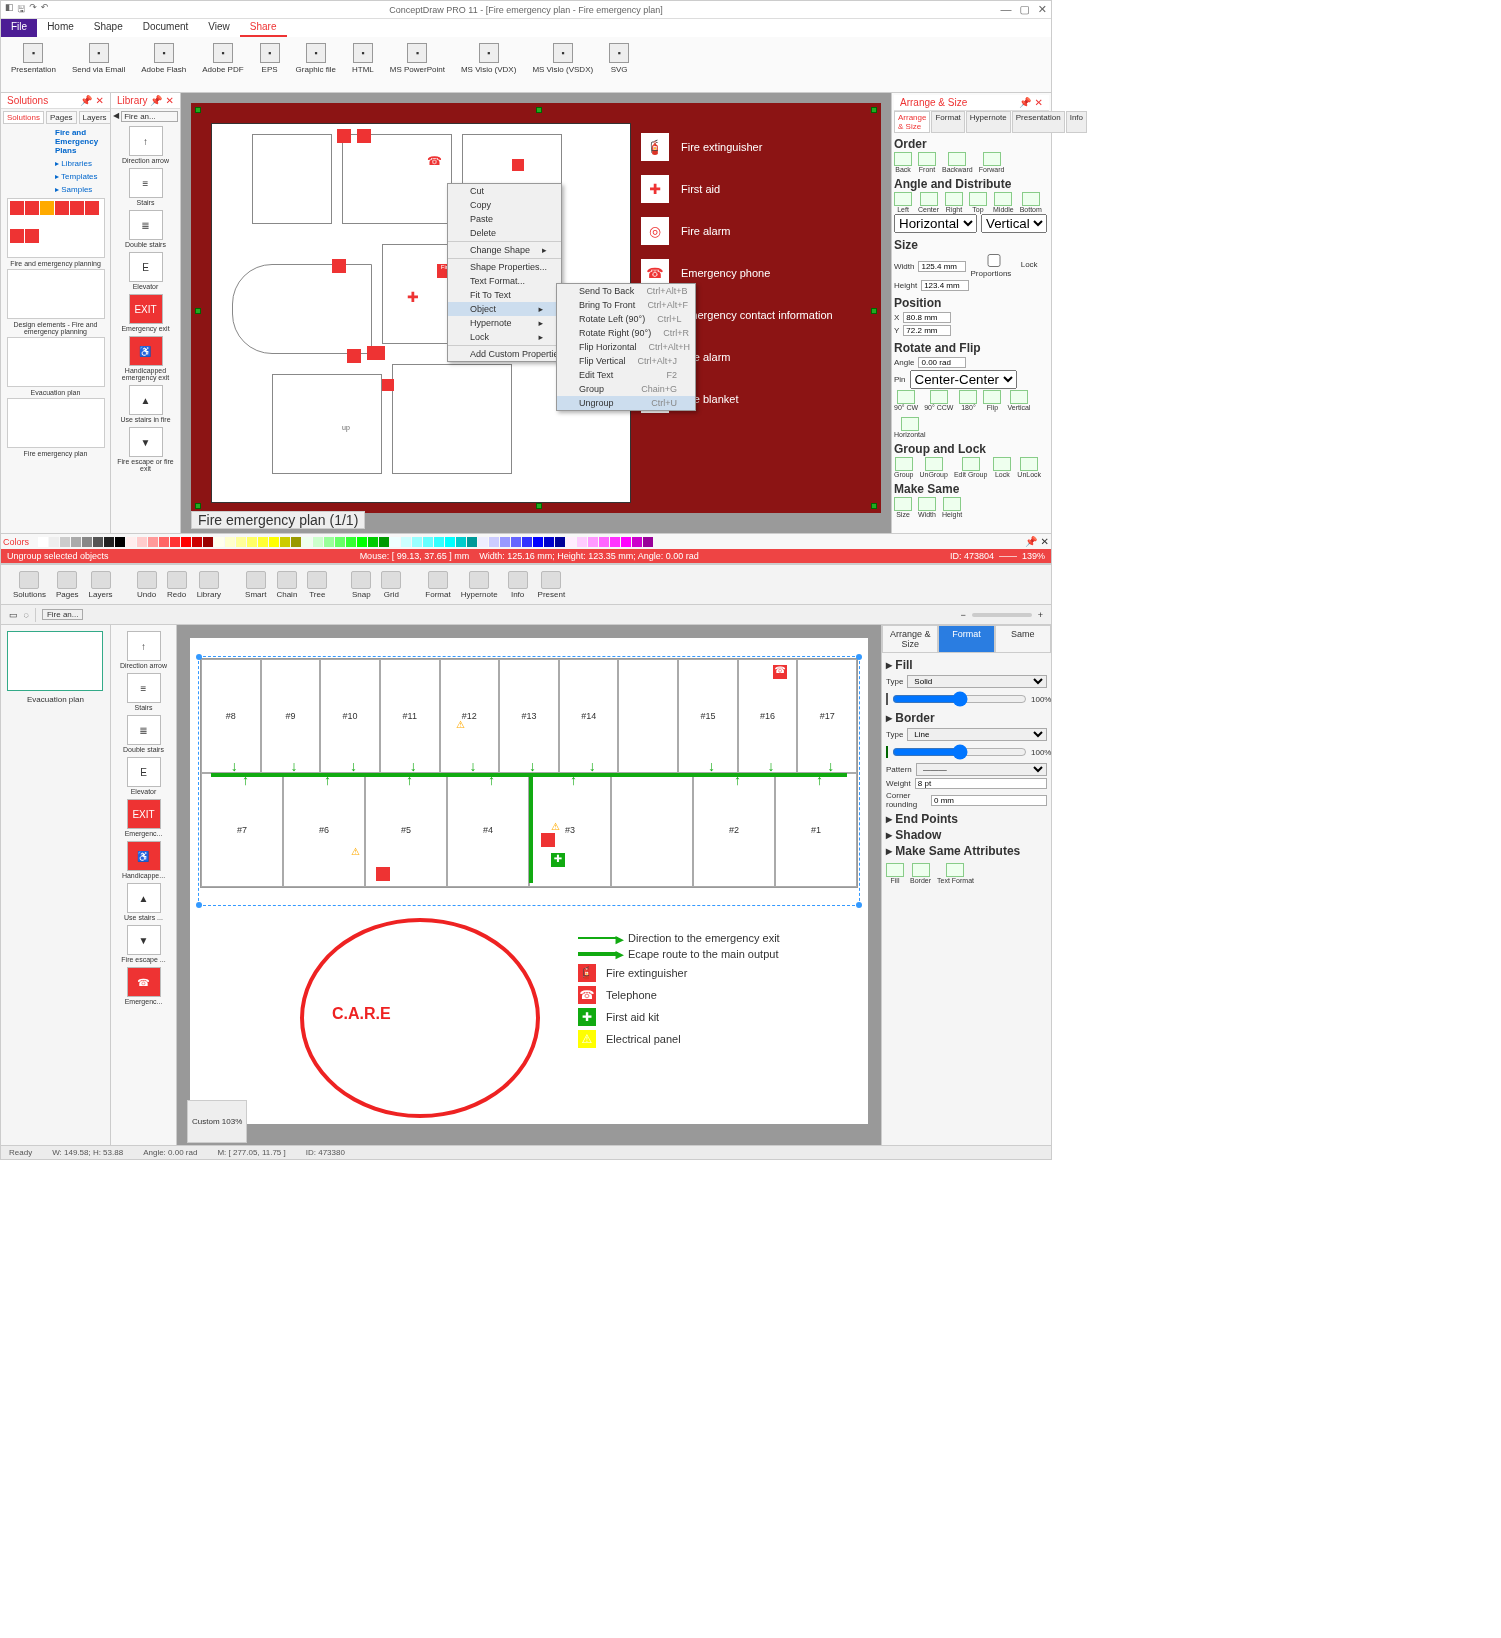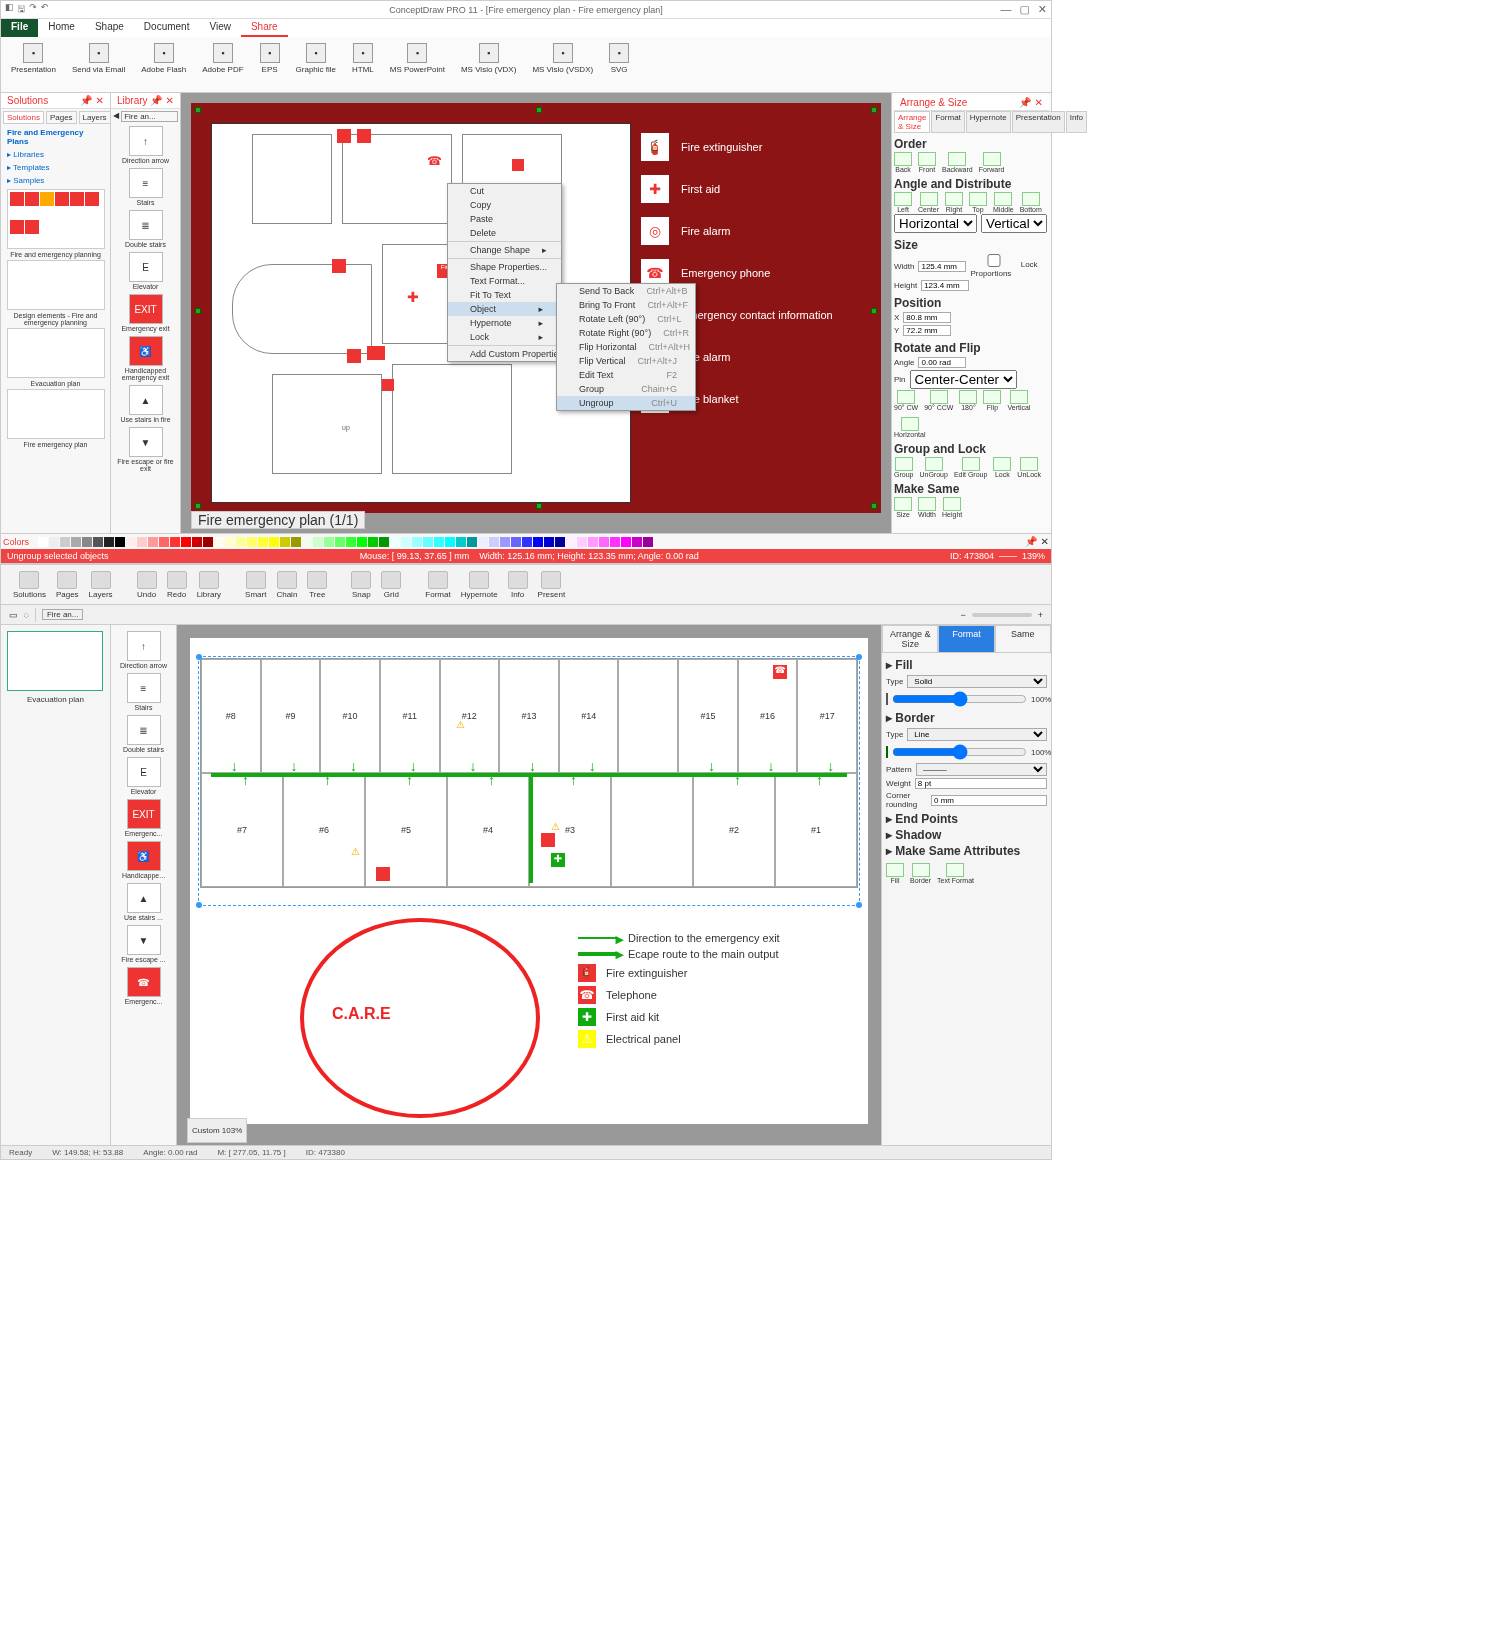--- a/index.html
+++ b/index.html
@@ -4,31 +4,31 @@
 <style>
 * { margin:0; padding:0; box-sizing:border-box; font-family:"Segoe UI",Tahoma,sans-serif; }
 body { background:#fff; font-size:10px; color:#333; }
 .app { width:1052px; border:1px solid #ccc; }
 
 .win-titlebar { background:#fff; border-bottom:1px solid #ddd; height:18px; display:flex; align-items:center; padding:0 4px; font-size:9px; color:#666; position:relative; }
 .win-title { position:absolute; left:50%; transform:translateX(-50%); }
 .win-ctrls { position:absolute; right:4px; display:flex; gap:8px; font-size:11px; }
 .ribbon-tabs { display:flex; background:#fff; height:18px; font-size:10px; }
 .ribbon-tabs .tab { padding:2px 10px; cursor:pointer; }
-.ribbon-tabs .tab.file { background:#14532d; color:#fff;font-weight:bold; }
+.ribbon-tabs .tab.file { background:#4c1d95; color:#fff; }
 .ribbon-tabs .tab.active { color:#e33; border-bottom:2px solid #e33; }
 .ribbon-body { background:#fafafa; border-bottom:1px solid #ccc; height:56px; display:flex; gap:4px; padding:4px; }
 .rib-btn { display:flex; flex-direction:column; align-items:center; gap:2px; padding:2px 6px; cursor:pointer; font-size:8px; text-align:center; }
 .rib-icon { width:20px; height:20px; border:1px solid #999; background:#eee; display:flex; align-items:center; justify-content:center; font-size:9px; }
 .win-main { display:flex; height:440px; }
 .panel { background:#f7f7f7; border-right:1px solid #ccc; display:flex; flex-direction:column; }
 .panel-hdr { background:#fff; padding:2px 6px; font-size:10px; color:#e33; border-bottom:1px solid #ddd; display:flex; justify-content:space-between; }
 .solutions { width:110px; overflow:hidden; font-size:8px; }
 .solutions .subtabs { display:flex; gap:2px; padding:2px; font-size:8px; }
-.solutions .row { padding:2px 6px; color:#06c; cursor:pointer; }
+.solutions .row { padding:2px 6px; color:#06c; cursor:pointer;margin-left:48px; }
 .solutions .thumb { width:98px; height:50px; margin:2px auto; border:1px solid #ccc; background:#fff; font-size:7px; padding:1px; text-align:center; overflow:hidden; }
 .library { width:70px; overflow:hidden; }
 .lib-item { display:flex; flex-direction:column; align-items:center; padding:2px; font-size:7px; text-align:center; cursor:pointer; }
 .lib-ico { width:34px; height:30px; border:1px solid #bbb; background:#fff; display:flex; align-items:center; justify-content:center; margin-bottom:1px; font-size:10px; }
 .lib-ico.red { background:#e33; color:#fff; }
 .canvas-wrap { flex:1; background:#9a9a9a; position:relative; overflow:hidden; }
 .canvas { position:absolute; inset:10px 10px 20px 10px; background:#8c1414; }
 .floor { position:absolute; left:20px; top:20px; width:420px; height:380px; background:#fff; border:1px solid #333; }
 .handle { width:6px; height:6px; background:#2a2; border:1px solid #060; position:absolute; }
 .legend { position:absolute; right:20px; top:30px; width:220px; display:flex; flex-direction:column; gap:14px; }
@@ -843,21 +843,21 @@
             <div class="mac-leg-row">
               <span class="mac-leg-ico" style="background:#1a1;color:#fff">✚</span>
               <span>First aid kit</span>
             </div>
             <div class="mac-leg-row">
               <span class="mac-leg-ico" style="background:#ff0;color:#fff">⚠</span>
               <span>Electrical panel</span>
             </div>
           </div>
       </div>
-      <div style="position:absolute;left:10px;bottom:2px;font-size:8px;background:#eee;border:1px solid #ccc;padding:7px 4px">Custom 103%</div>
+      <div style="position:absolute;left:10px;bottom:2px;font-size:8px;background:#eee;border:1px solid #ccc;padding:16px 4px">Custom 103%</div>
     </div>
 
     <div class="mac-right">
       <div class="mr-tabs" id="mrTabs">
           <span>Arrange &amp; Size</span>
           <span class="ac">Format</span>
           <span>Same</span>
         </div>
       <div class="mr-body">
         <div class="rp-h">▸ <span>Fill</span></div>

